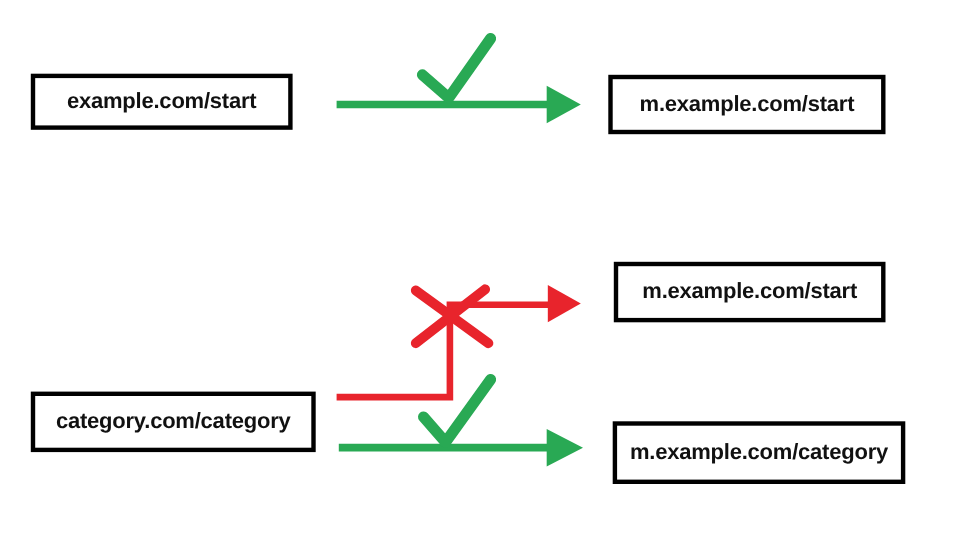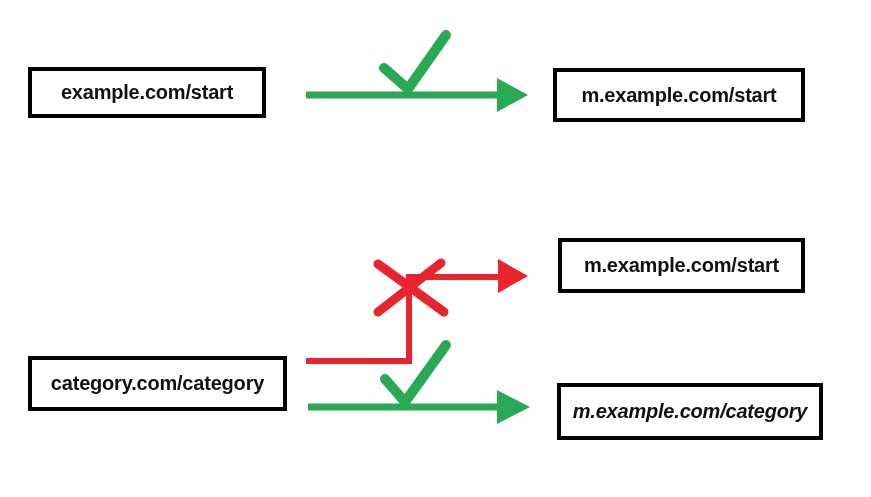--- a/index.html
+++ b/index.html
@@ -78,17 +78,17 @@
   </div>
 
   <div class="url-box" style="left:558px; top:238px; width:247px; height:55px;">
     <span>m.example.com/start</span>
   </div>
 
   <div class="url-box" style="left:28px; top:356px; width:259px; height:55px;">
     <span>category.com/category</span>
   </div>
 
-  <div class="url-box" style="left:557px; top:383px; width:266px; height:57px;font-style:italic;">
+  <div class="url-box" style="left:557px; top:383px; width:266px; height:57px;">
     <span>m.example.com/category</span>
   </div>
 
 </div>
 
 </body></html>

